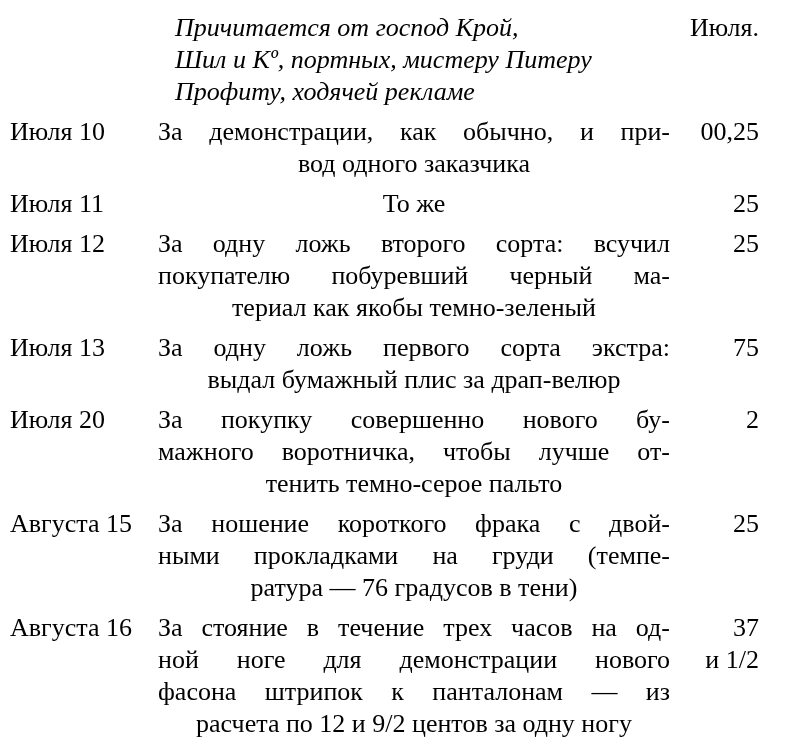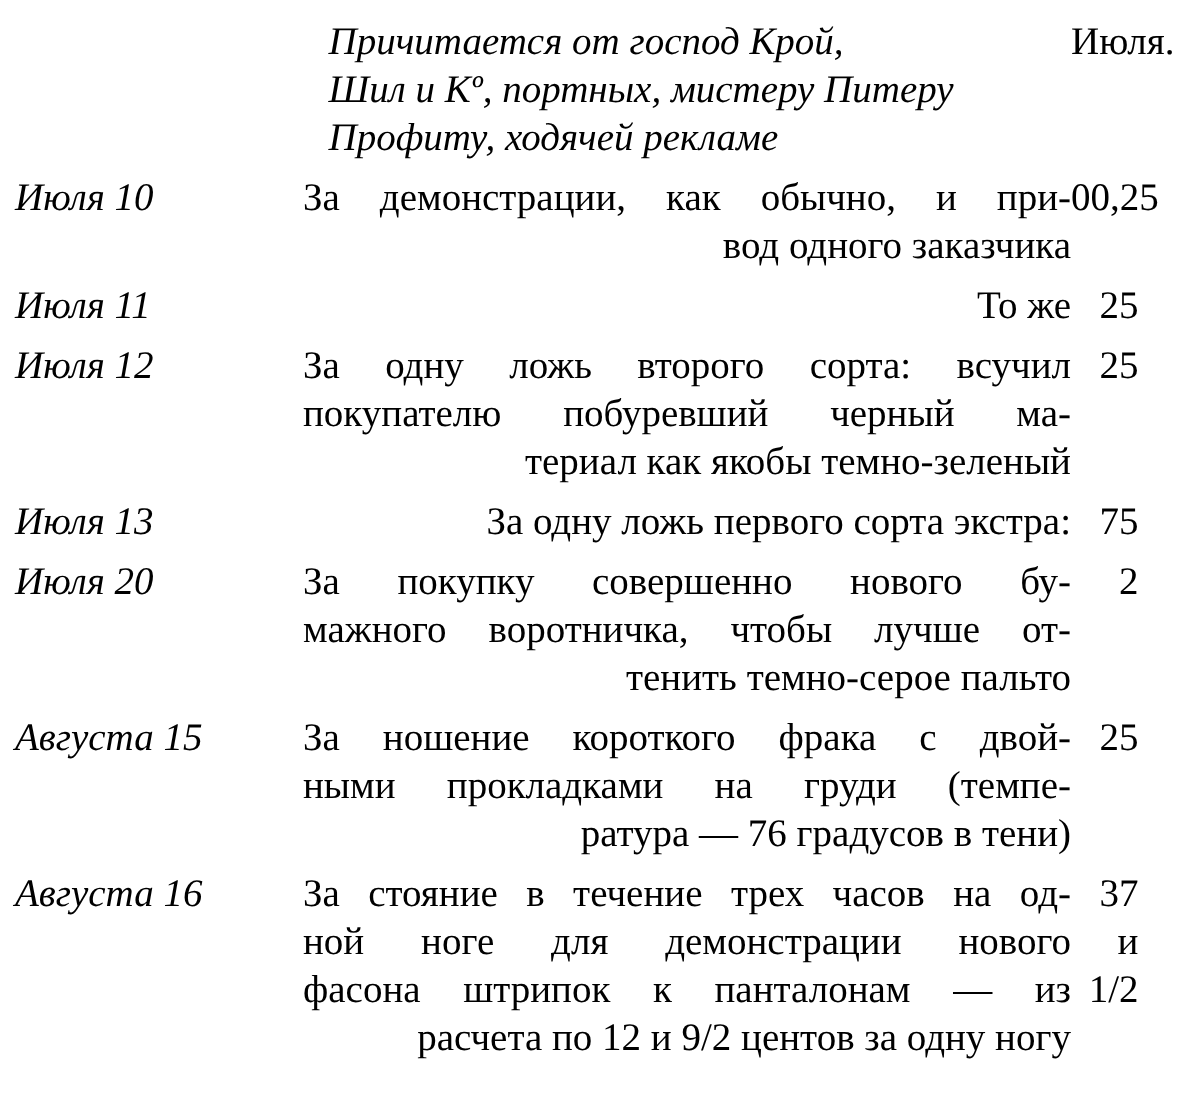--- a/index.html
+++ b/index.html
@@ -12,25 +12,25 @@
     line-height: 32px;
     overflow: hidden;
   }
   .page {
     box-sizing: border-box;
     width: 800px; height: 745px;
     padding: 12px 41px 0 10px;
   }
   .row { display: flex; align-items: flex-start; }
   .row + .row { margin-top: 8px; }
-  .col-date  { flex: 0 0 148px; font-style: italic; }
-  .col-desc  { flex: 0 0 512px; margin-left: 44px; }
+  .col-date  { flex: 0 0 148px; }
+  .col-desc  { flex: 0 0 512px; }
   .col-amount { flex: 1 1 auto; text-align: right; }
   
-  .col-desc .line { text-align: right; text-justify: inter-word; }
+  .col-desc .line { text-align: center; text-justify: inter-word; }
   .col-desc .line:not(:last-child) { text-align: justify; text-align-last: justify; }
   
   .header .col-desc { font-style: italic; padding-left: 17px; box-sizing: border-box; }
   .header .col-desc .line { text-align: left !important; text-align-last: left !important; }
 </style>
 </head>
 <body>
 
 <div class="page">
 
@@ -74,20 +74,21 @@
     </div>
     <div class="col-amount">
       <div>25</div>
     </div>
   </div>
 
   <div class="row">
     <div class="col-date">Июля 13</div>
     <div class="col-desc">
       <div class="line">За одну ложь первого сорта экстра:</div>
+      <div class="line">выдал бумажный плис за драп-велюр</div>
     </div>
     <div class="col-amount">
       <div>75</div>
     </div>
   </div>
 
   <div class="row">
     <div class="col-date">Июля 20</div>
     <div class="col-desc">
       <div class="line">За покупку совершенно нового бу-</div>

